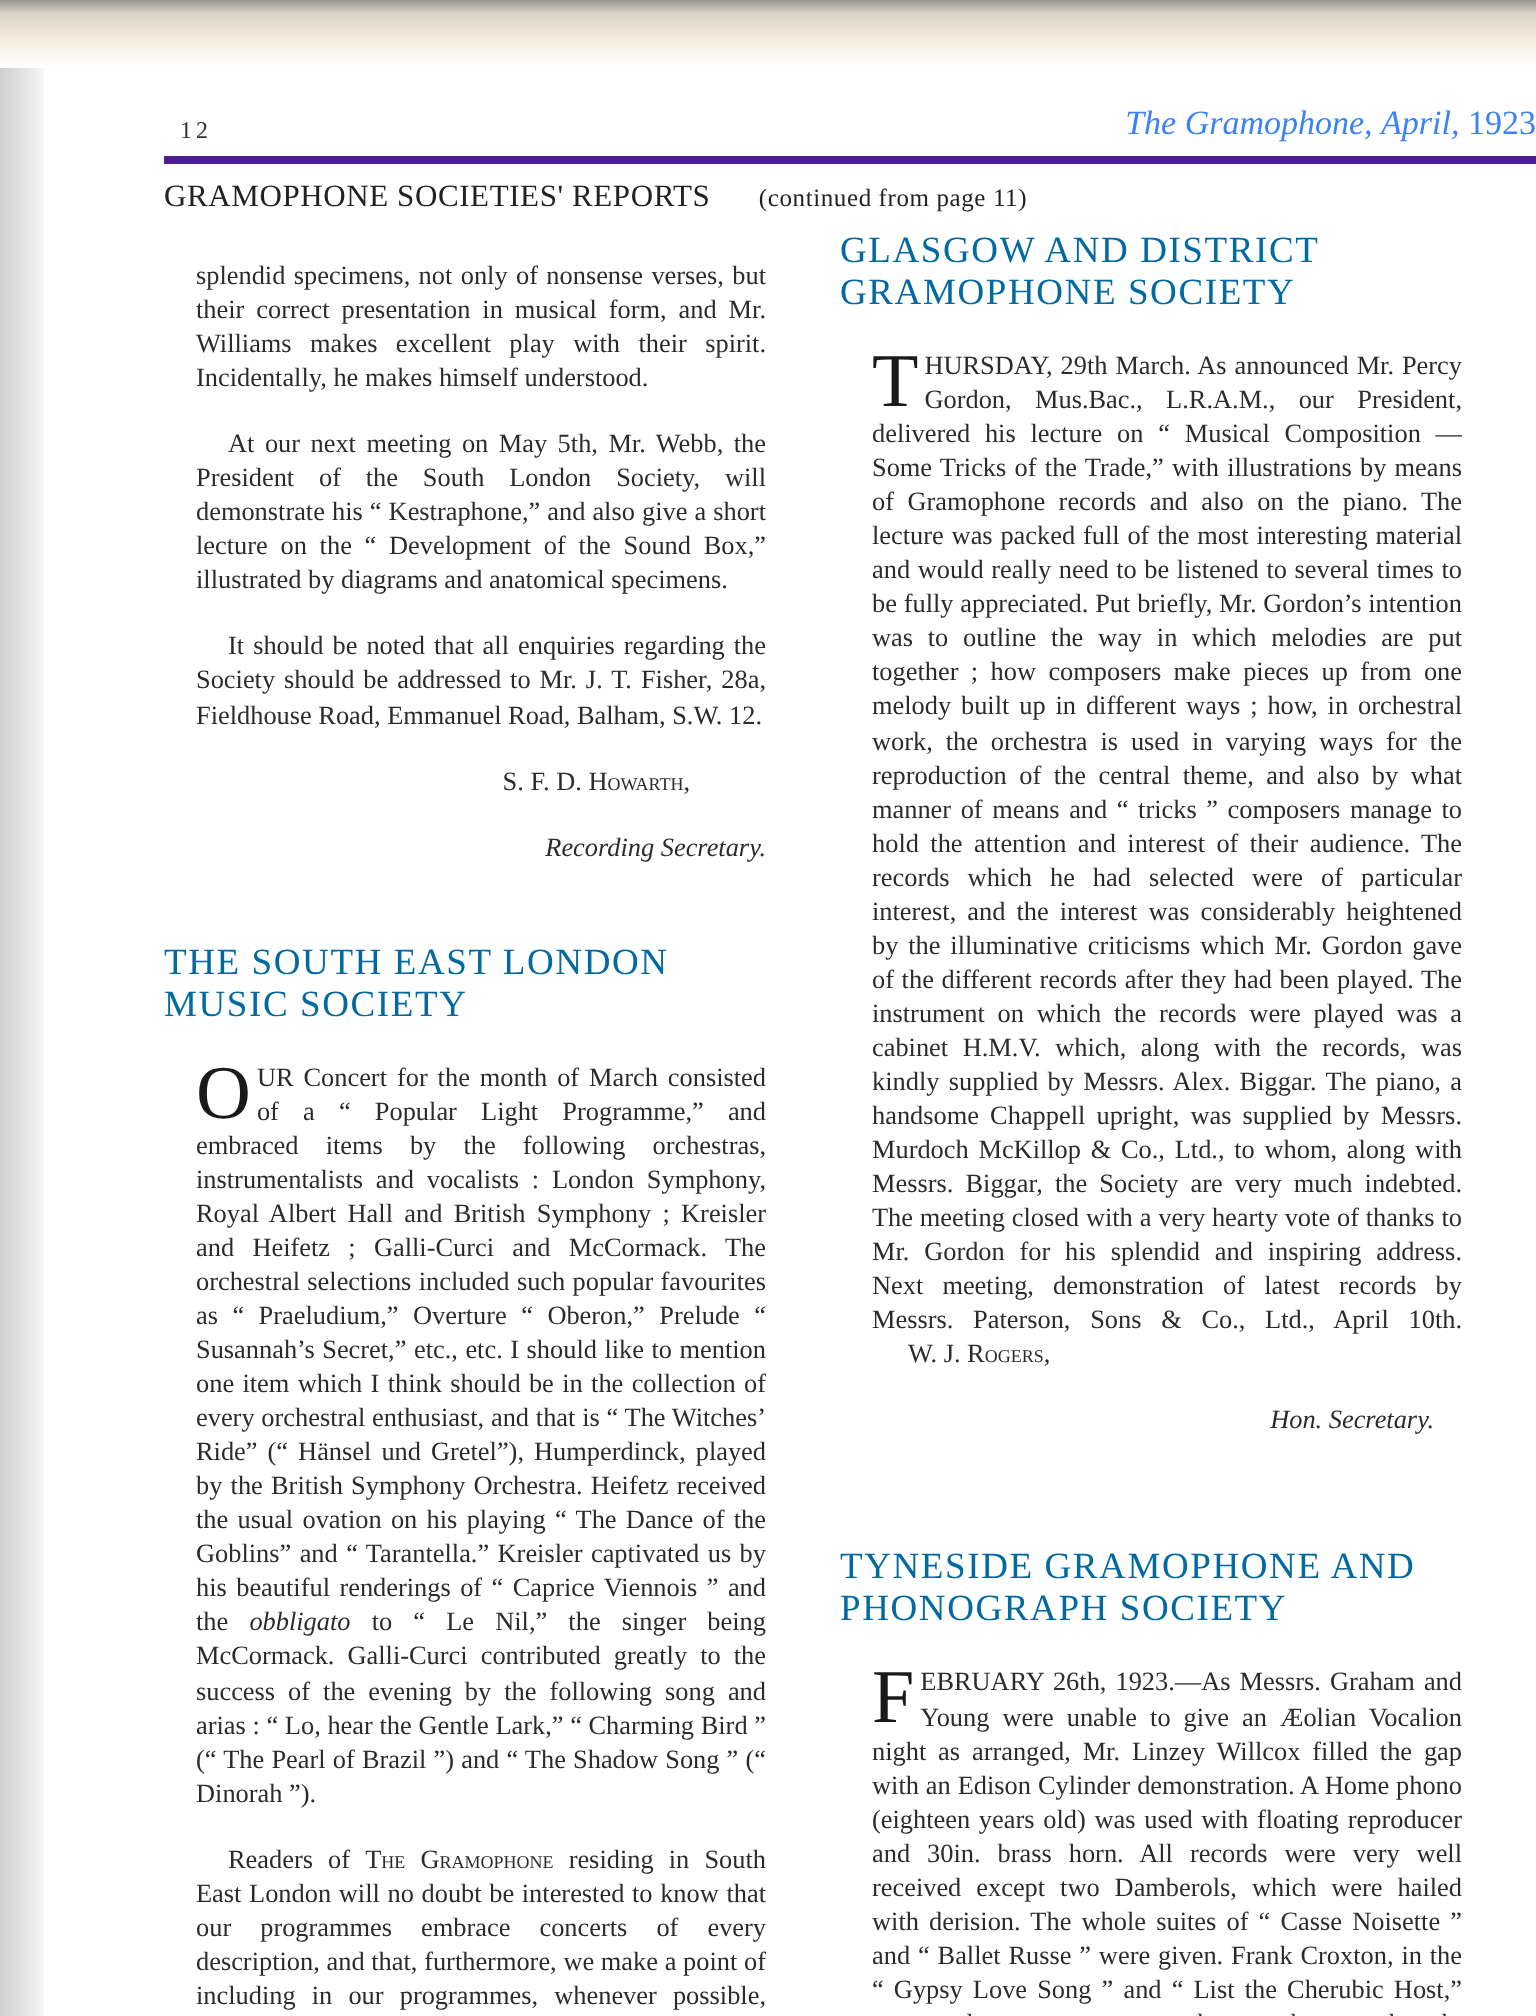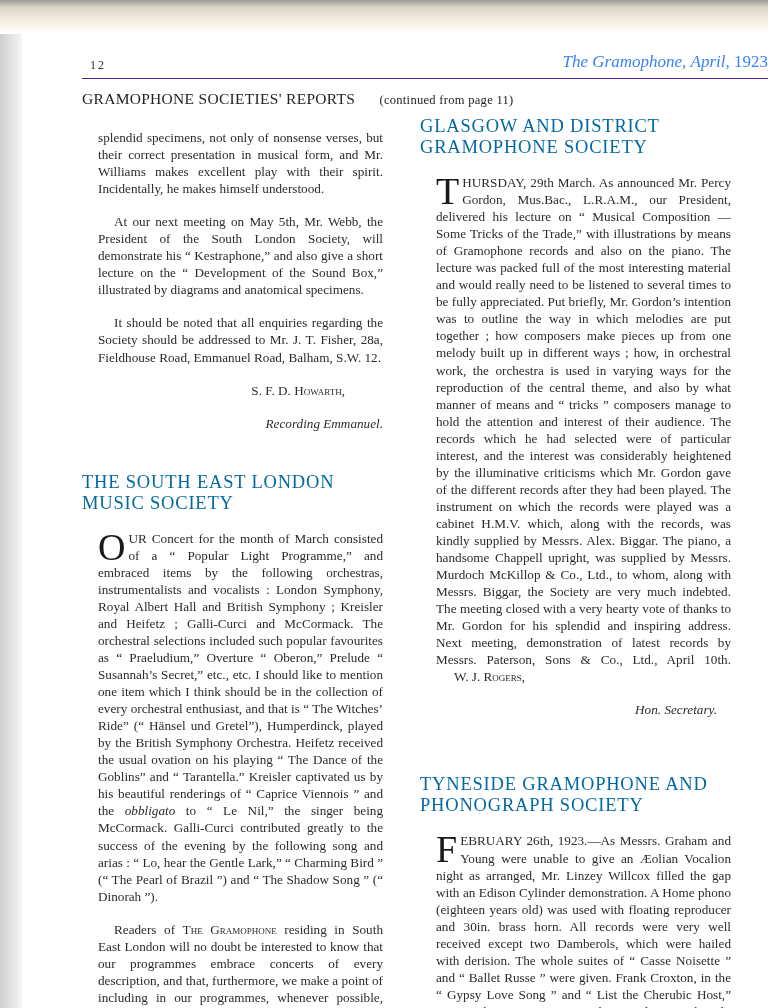--- a/index.html
+++ b/index.html
@@ -16,21 +16,21 @@
     }
     .page-edge-top {
       position: absolute; left: 0; top: 0; width: 768px; height: 34px;
       background: linear-gradient(to bottom, #9a9894 0%, #d8d2c6 20%, #f3ecdc 55%, #ffffff 100%);
     }
     .page {
       position: absolute; left: 22px; top: 0; right: 0; bottom: 0;
     }
     .running-head {
       position: absolute; left: 60px; top: 52px; width: 686px; height: 26px;
-      border-bottom: 1px solid #4c1d95;
+      border-bottom: 4px solid #4c1d95;
       font-family: "Liberation Serif", serif;
     }
     .folio { position: absolute; left: 8px; top: 6px; font-size: 12px; letter-spacing: 2px; color:#333; }
     .journal { position: absolute; right: 0; top: 0; font-size: 17px; color:#3b82f6; }
     .journal i { font-style: italic; }
     .section-head {
       position: absolute; left: 60px; top: 90px;
       font-family: "Liberation Serif", serif; font-size: 15.5px; color: #222; letter-spacing: 0.3px;
     }
     .section-head .cont { font-size: 12.5px; margin-left: 20px; }
@@ -77,21 +77,21 @@
     <span>GRAMOPHONE SOCIETIES' REPORTS</span>
     <span class="cont">(continued from page 11)</span>
   </div>
 
   <div class="col left">
     <div>
       <p>splendid specimens, not only of nonsense verses, but their correct presentation in musical form, and Mr. Williams makes excellent play with their spirit.  Incidentally, he makes himself understood.</p>
       <p class="ind">At our next meeting on May 5th, Mr. Webb, the President of the South London Society, will demonstrate his “ Kestraphone,” and also give a short lecture on the “ Development of the Sound Box,” illustrated by diagrams and anatomical specimens.</p>
       <p class="ind">It should be noted that all enquiries regarding the Society should be addressed to Mr. J. T. Fisher, 28a, Fieldhouse Road, Emmanuel Road, Balham, S.W. 12.</p>
       <p class="sig sig1 sc">S. F. D. Howarth,</p>
-      <p class="sig sig2">Recording Emmanuel.</p>
+      <p class="sig sig2">Recording Secretary.</p>
     </div>
 
     <div class="gap-left"></div>
 
     <div>
       <h2 class="art-title">
         <span>THE SOUTH EAST LONDON</span><br>
         <span>MUSIC SOCIETY</span>
       </h2>
       <p><span class="drop">O</span><span>UR Concert for the month of March consisted of a “ Popular Light Programme,” and embraced items by the following orchestras, instrumentalists and vocalists :  London Symphony, Royal Albert Hall and British Symphony ;  Kreisler and Heifetz ;  Galli-Curci and McCormack.  The orchestral selections included such popular favourites as “ Praeludium,” Overture “ Oberon,” Prelude “ Susannah’s Secret,” etc., etc.  I should like to mention one item which I think should be in the collection of every orchestral enthusiast, and that is “ The Witches’ Ride” (“ Hänsel und Gretel”), Humperdinck, played by the British Symphony Orchestra.  Heifetz received the usual ovation on his playing “ The Dance of the Goblins” and “ Tarantella.” Kreisler captivated us by his beautiful renderings of “ Caprice Viennois ” and the </span><i>obbligato</i><span> to “ Le Nil,” the singer being McCormack.  Galli-Curci contributed greatly to the success of the evening by the following song and arias :  “ Lo, hear the Gentle Lark,” “ Charming Bird ” (“ The Pearl of Brazil ”) and “ The Shadow Song ” (“ Dinorah ”).</span></p>

